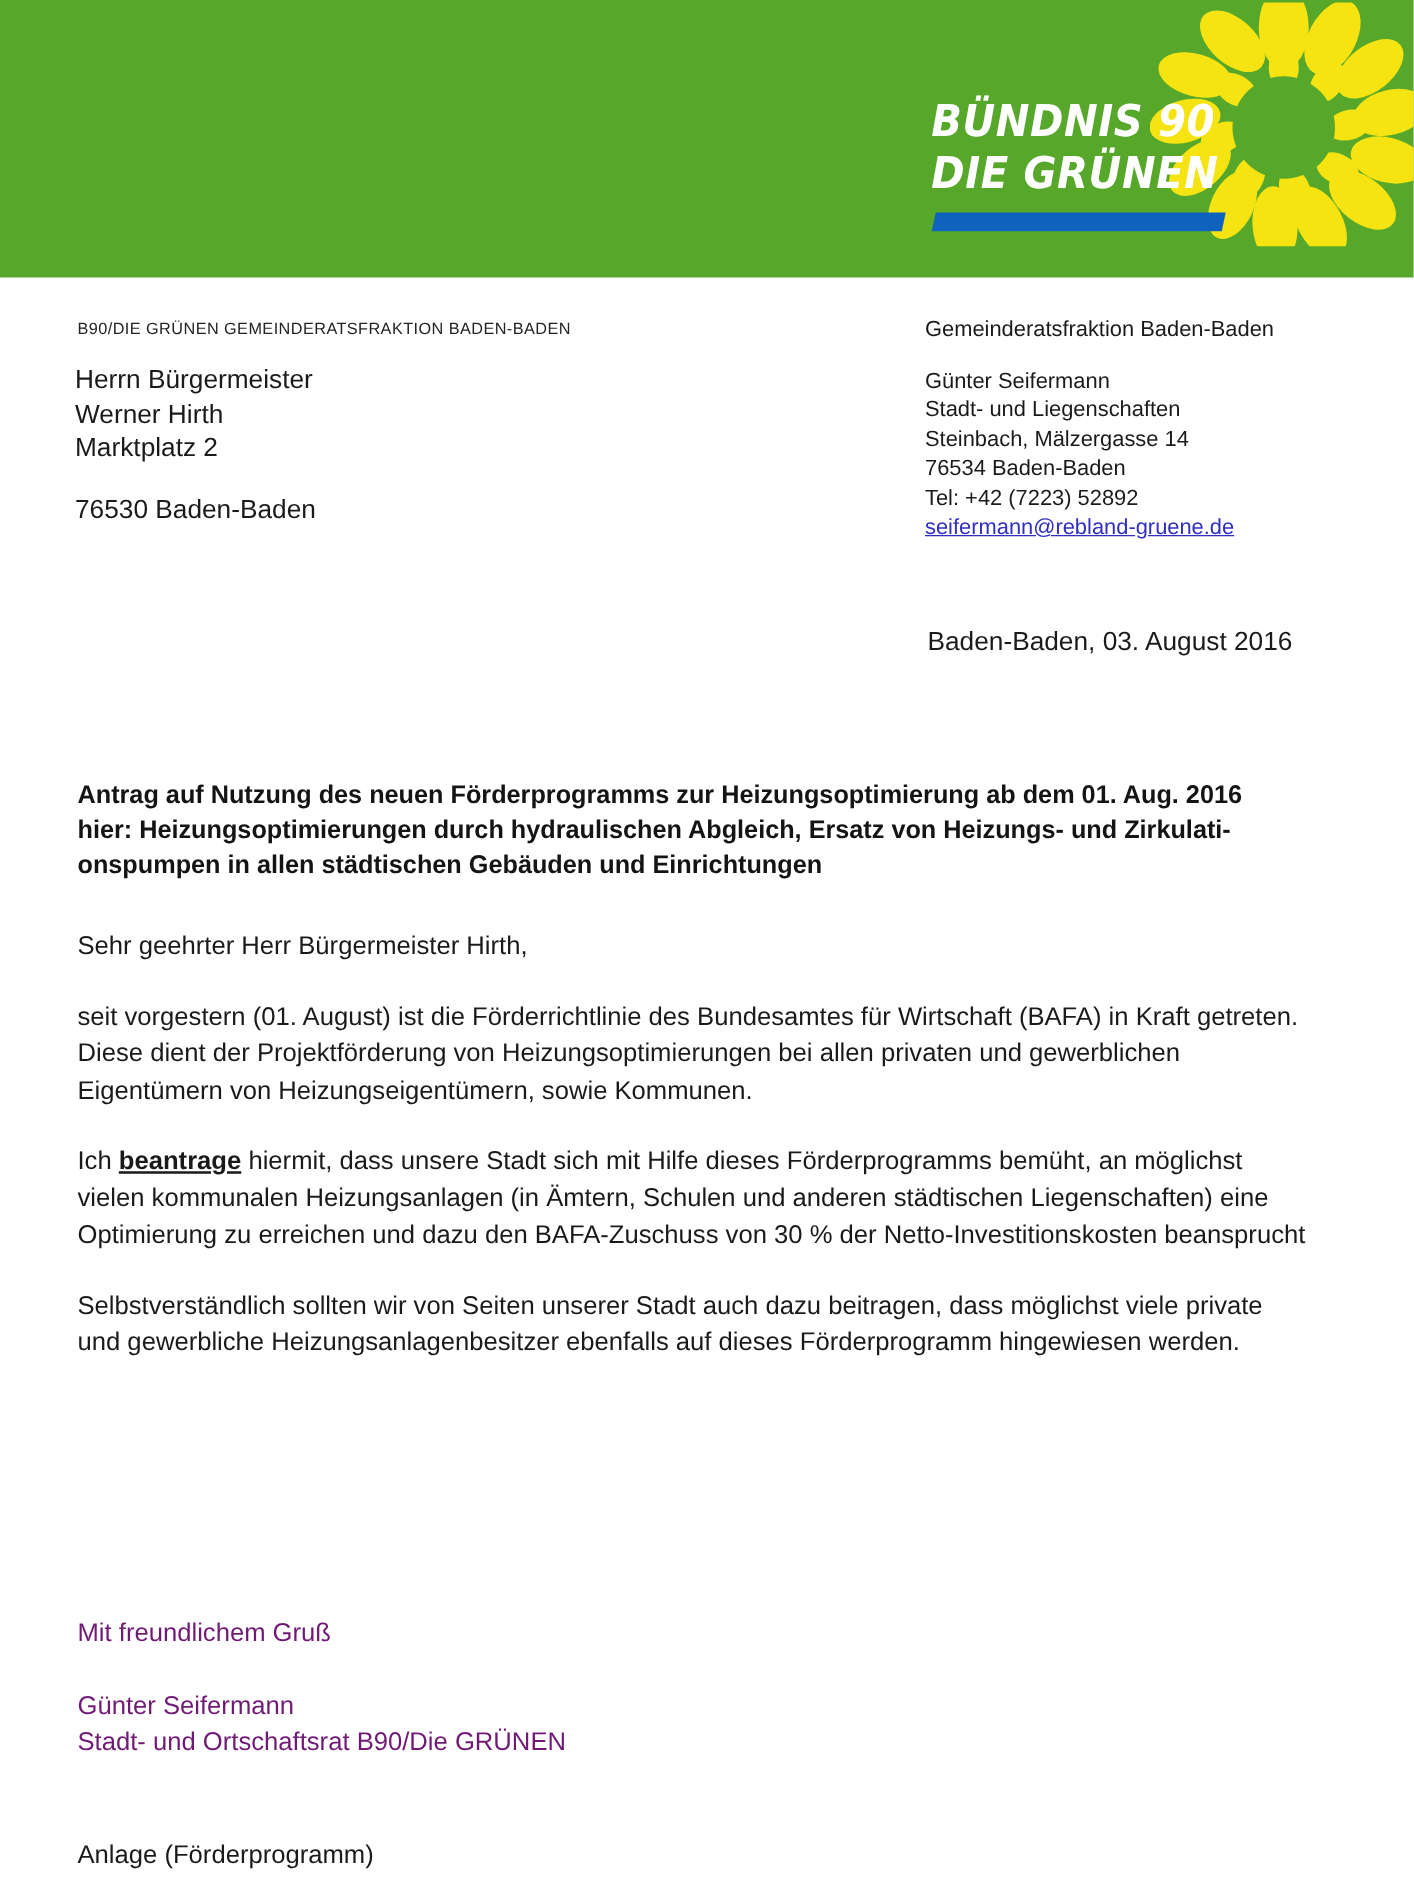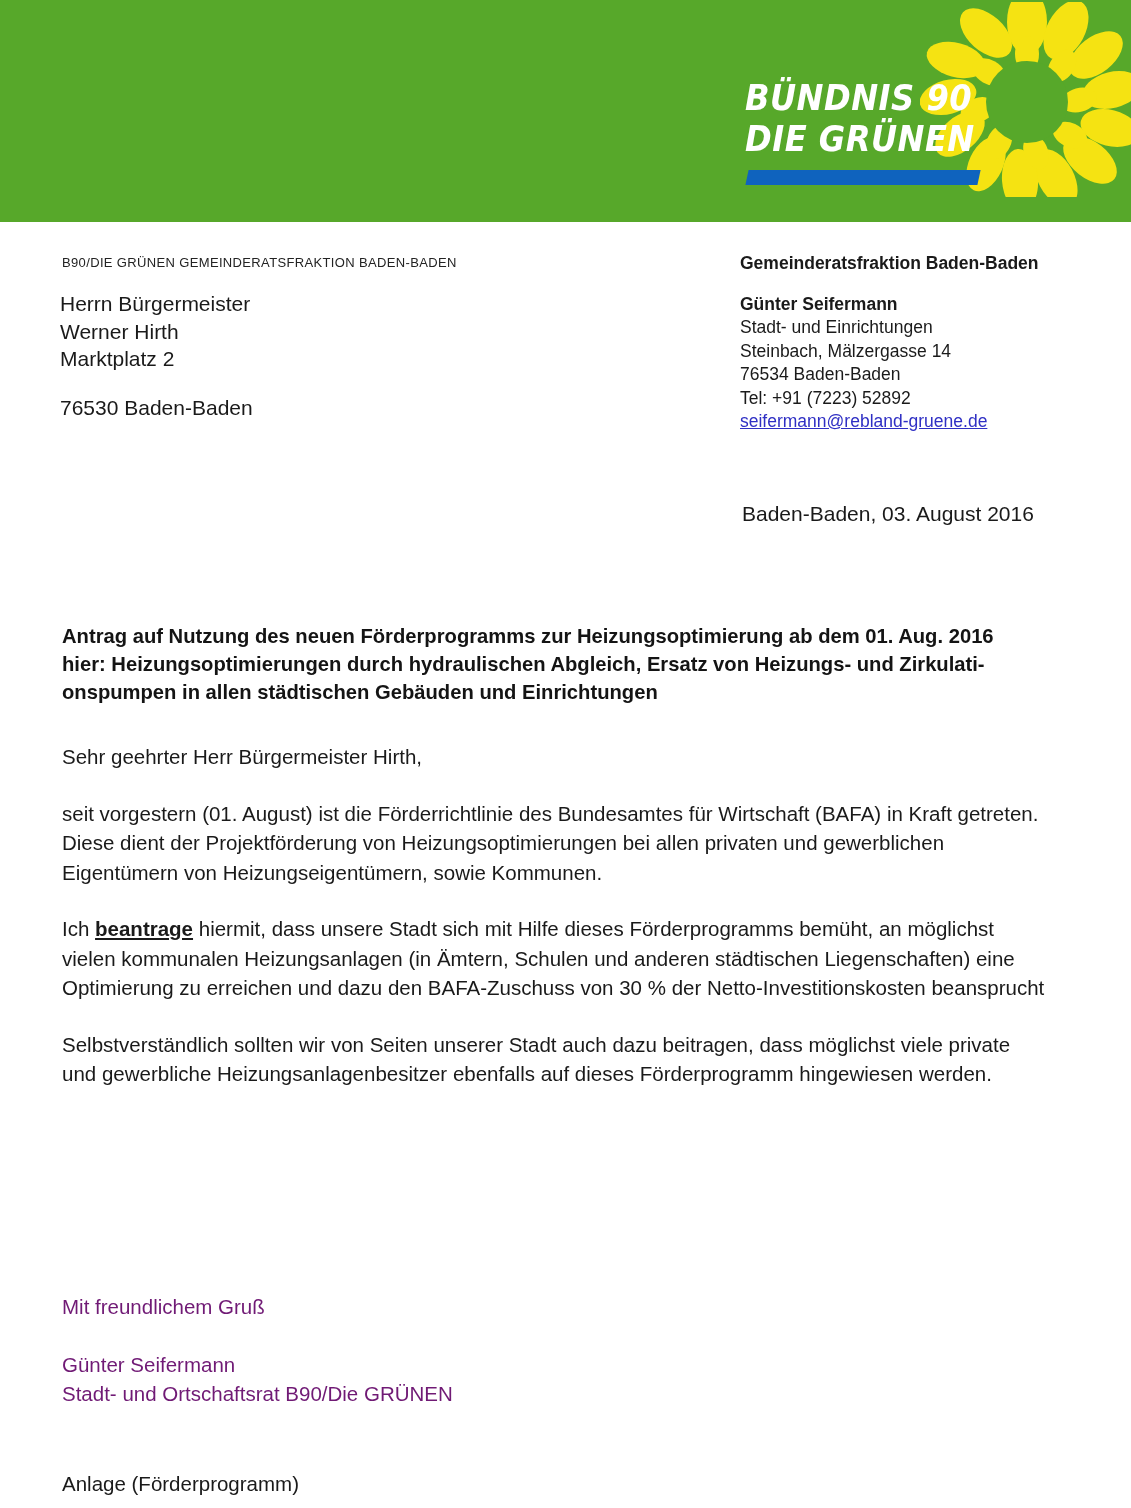--- a/index.html
+++ b/index.html
@@ -107,21 +107,21 @@
 
   .sender-box {
     position: absolute;
     left: 740px;
     top: 30px;
     font-size: 17.5px;
     line-height: 23.5px;
     color: #1a1a1a;
   }
   .sender-box .bold {
-    font-weight: bold;
+    font-weight: normal;
   }
   .sender-box .spacer {
     display: block;
     height: 17px;
   }
   .email-link {
     color: #2f2fc4;
     text-decoration: underline;
   }
 
@@ -241,24 +241,24 @@
       <div>Werner Hirth</div>
       <div>Marktplatz 2</div>
       <span class="gap"></span>
       <div>76530 Baden-Baden</div>
     </div>
 
     <div class="sender-box">
       <div class="bold">Gemeinderatsfraktion Baden-Baden</div>
       <span class="spacer"></span>
       <div class="bold">Günter Seifermann</div>
-      <div>Stadt- und Einrichtungen</div>
+      <div>Stadt- und Liegenschaften</div>
       <div>Steinbach, Mälzergasse 14</div>
       <div>76534 Baden-Baden</div>
-      <div>Tel: +91 (7223) 52892</div>
+      <div>Tel: +42 (7223) 52892</div>
       <div><a class="email-link" href="#">seifermann@rebland-gruene.de</a></div>
     </div>
 
     <div class="date-line">Baden-Baden, 03. August 2016</div>
 
     <div class="subject">
       <div>Antrag auf Nutzung des neuen Förderprogramms zur Heizungsoptimierung ab dem 01. Aug. 2016</div>
       <div>hier:  Heizungsoptimierungen durch hydraulischen Abgleich, Ersatz von Heizungs- und Zirkulati-</div>
       <div>onspumpen in allen städtischen Gebäuden und Einrichtungen</div>
     </div>

